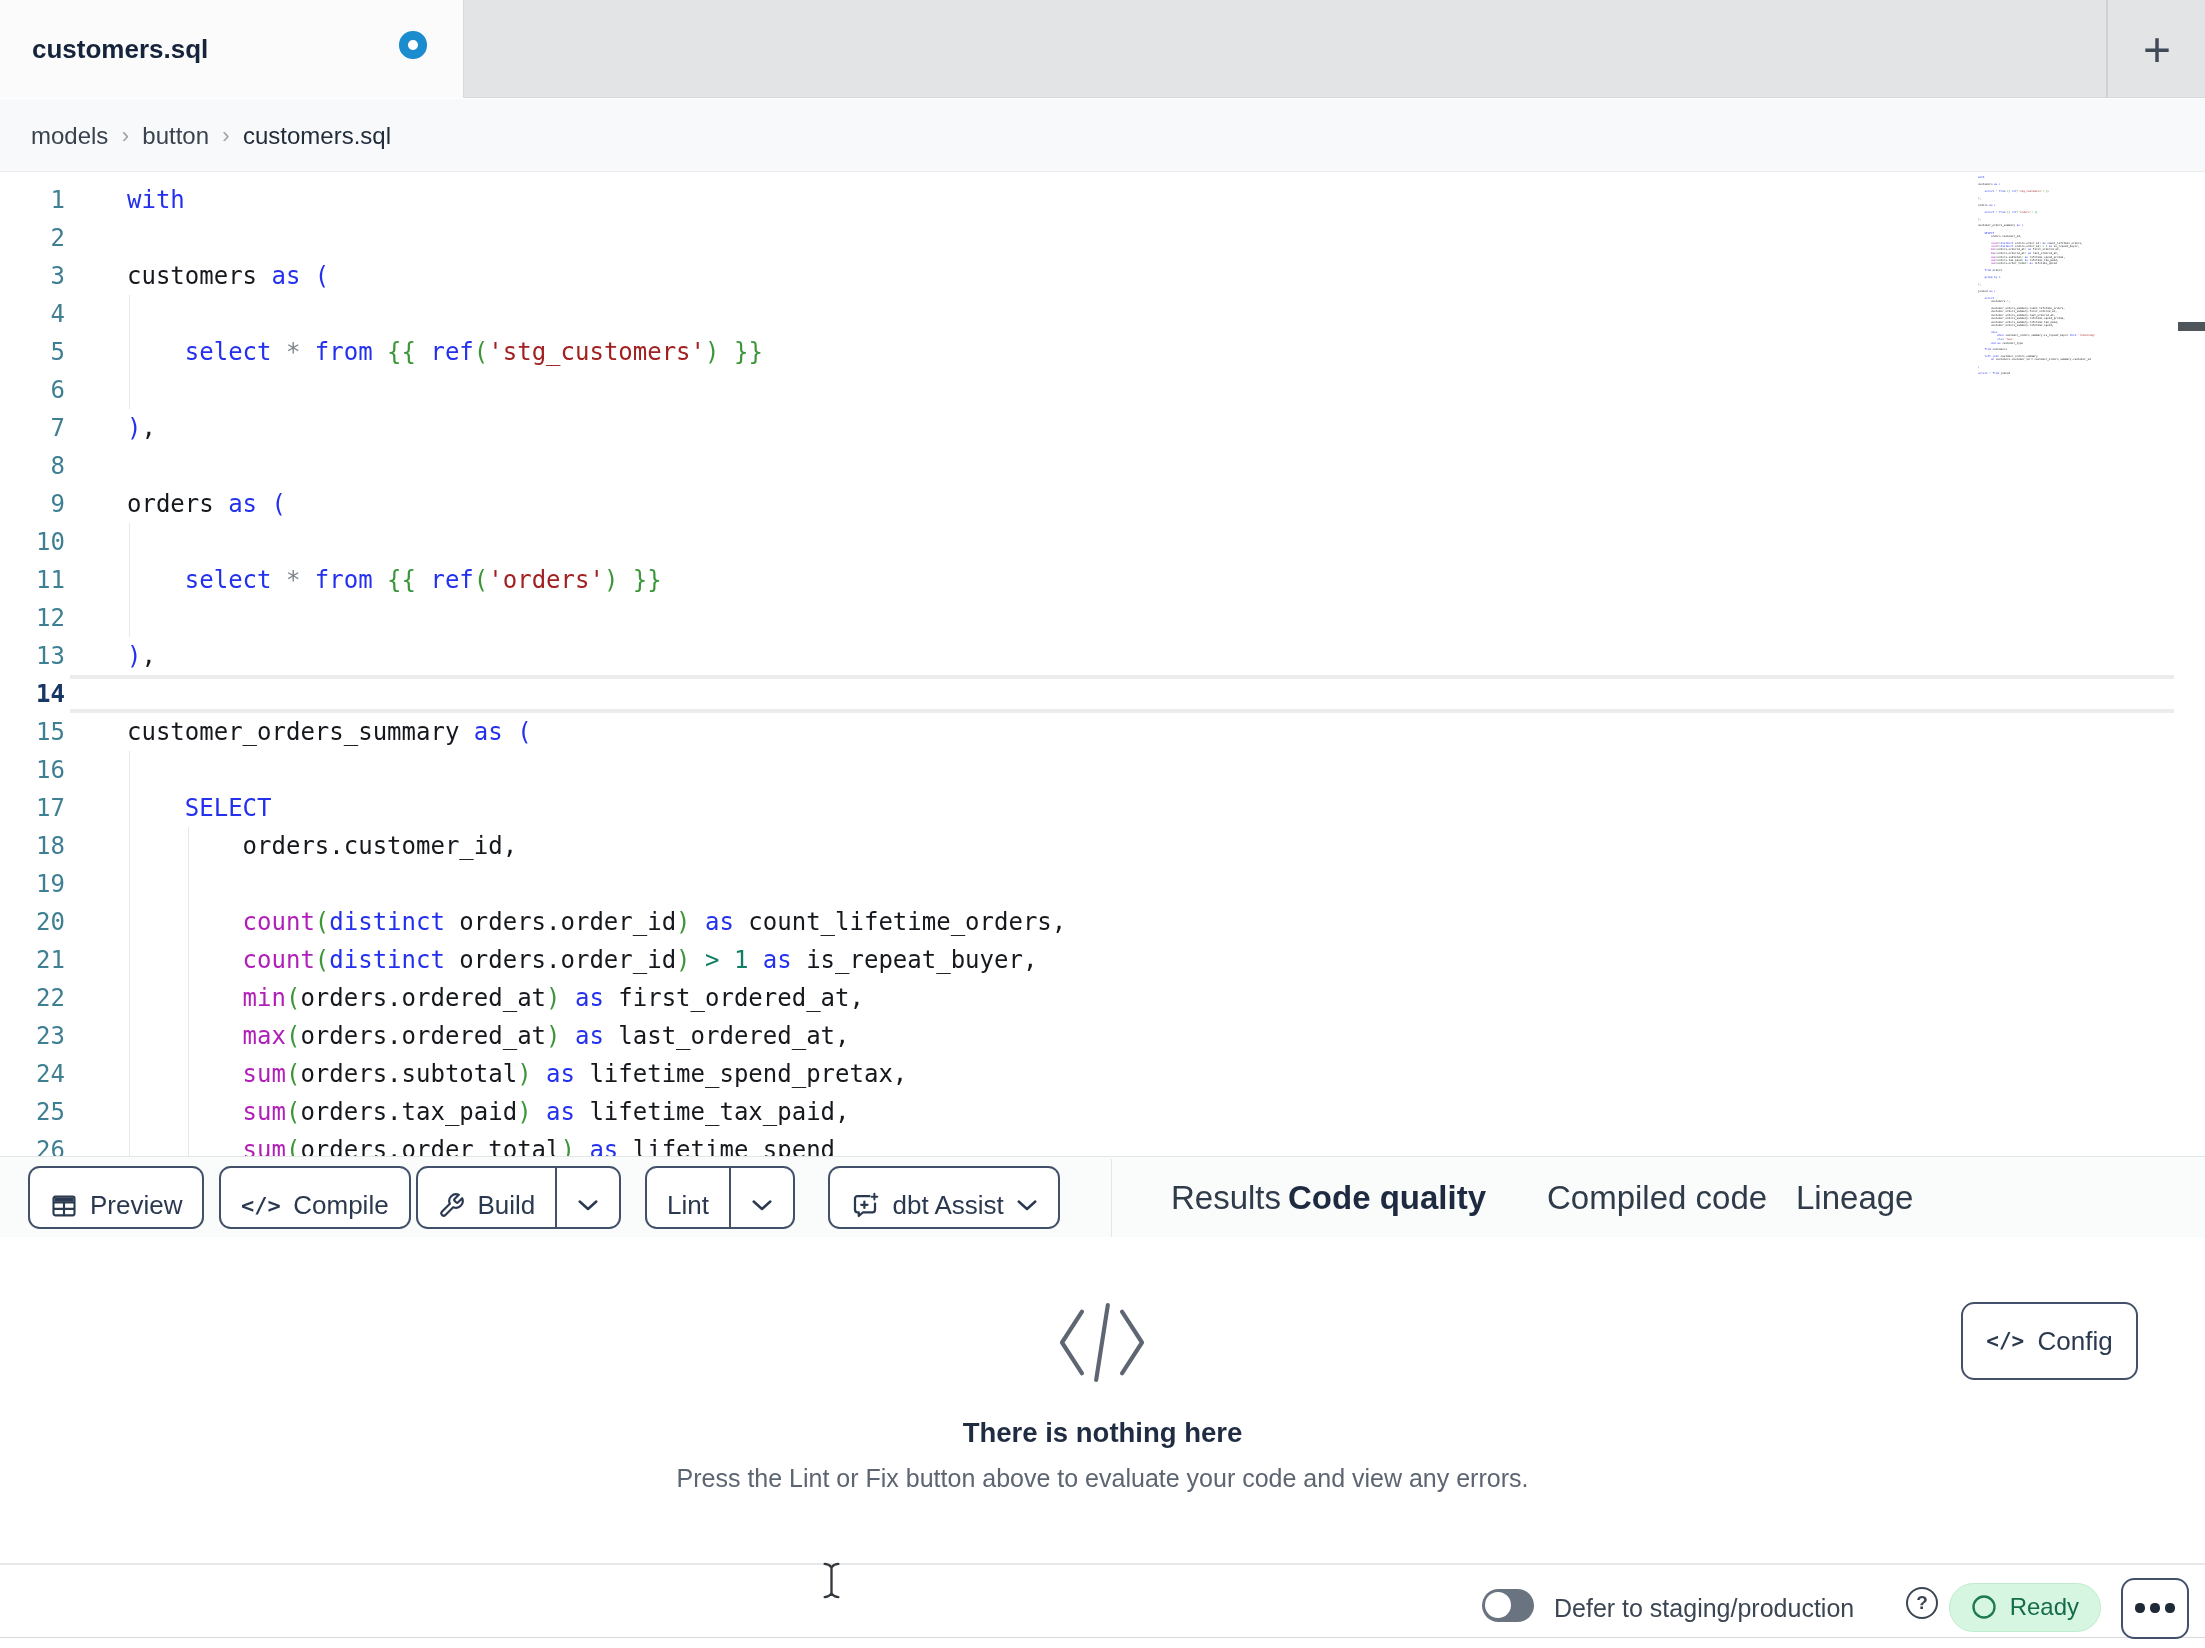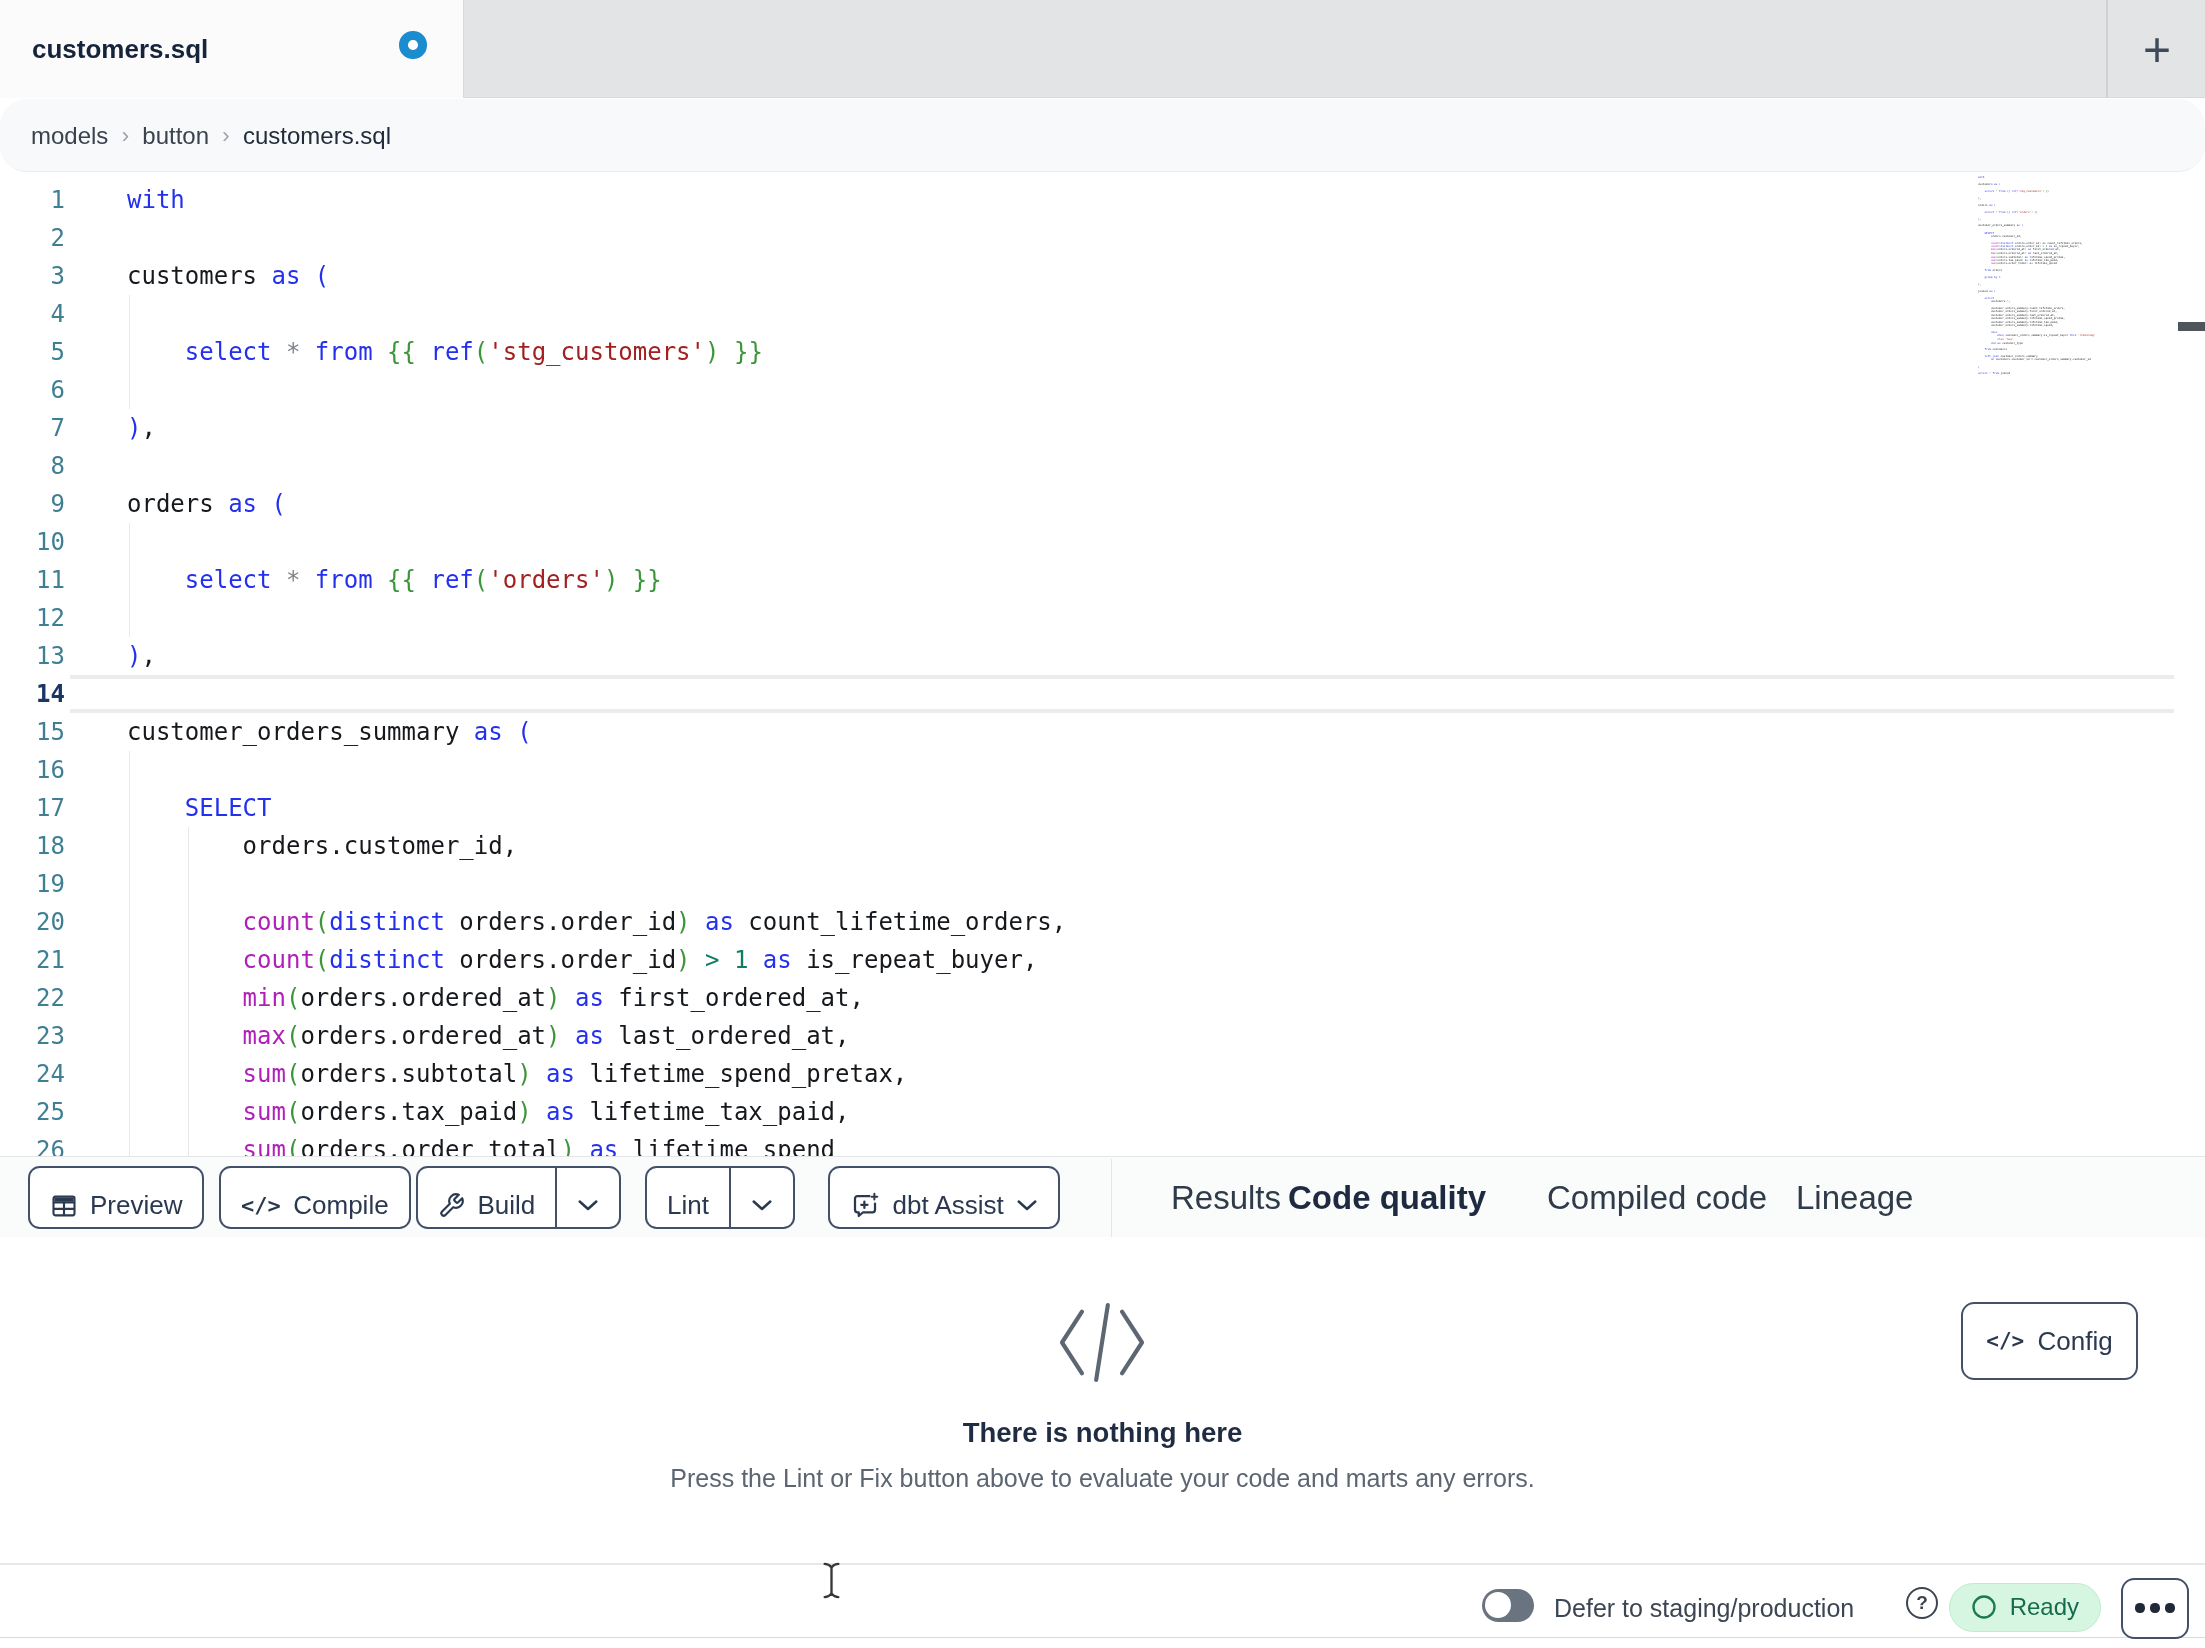--- a/index.html
+++ b/index.html
@@ -6,21 +6,21 @@
   html,body { width:2205px; height:1648px; background:#fff; font-family:"Liberation Sans", sans-serif; }
 
   
   .tabbar { position:absolute; left:0; top:0; width:2205px; height:98px; background:#e3e4e6; border-bottom:0.8px solid #d7d9dc; }
   .tab-active { position:absolute; left:0; top:0; width:464px; height:98px; background:#fbfbfc; border-right:0.8px solid #d7d9db; display:flex; align-items:center; padding-left:32px; font-size:26px; font-weight:700; color:#15233b; }
   .tab-dot { position:absolute; left:399px; top:31px; width:27.5px; height:27.5px; border:9.2px solid #1b8ccd; border-radius:50%; background:#fff; }
   .tab-sep { position:absolute; left:2106px; top:0; width:1.7px; height:98px; background:#cdd0d4; }
   .newtab { position:absolute; left:2108px; top:0; width:98px; height:98px; display:flex; align-items:center; justify-content:center; font-size:48px; font-weight:200; color:#3f4a58; }
 
   
-  .crumbbar { position:absolute; left:0; top:99px; width:2205px; height:73px; background:#f8f9fa; border-bottom:0.8px solid #ededef;border-radius:27px; }
+  .crumbbar { position:absolute; left:0; top:99px; width:2205px; height:73px; background:#f8f9fa; border-bottom:0.8px solid #ededef; }
   .crumbs { position:absolute; left:31px; top:0; height:73px; display:flex; align-items:center; font-size:24px; color:#39424d; }
   .crumb-sep { margin:0 13.3px; color:#9ba2ab; font-size:22px; }
   .crumb-last { color:#222d3b; }
   .compass-btn { position:absolute; left:406px; top:113px; width:55px; height:48px; border:0.8px solid #e6e7e9; border-radius:11.7px; background:#fcfdfd; display:flex; align-items:center; justify-content:center; }
   .save-btn { position:absolute; left:2016px; top:107px; width:160px; height:64px; border-radius:10px; background:#0d6a76; color:#fff; display:flex; align-items:center; justify-content:center; gap:13.3px; font-size:27px; font-weight:600; border:none; }
 
   
   .editor { position:absolute; left:0; top:173px; width:2205px; height:984px; background:#fff; overflow:hidden; }
   .codewrap { position:absolute; left:0; top:8.3px; width:2205px; }
   .cline { position:relative; height:38px; font-family:"DejaVu Sans Mono", monospace; font-size:24px; line-height:38px; white-space:pre; }
@@ -215,21 +215,21 @@
     </div>
 </div>
 
 <div class="panel">
   <svg class="empty-icon" width="100" height="85" viewBox="0 0 120 102" fill="none" stroke="#5d6672" stroke-width="5" stroke-linecap="round" stroke-linejoin="round">
     <polyline points="36,14 12,51 36,88"></polyline>
     <polyline points="84,14 108,51 84,88"></polyline>
     <line x1="67" y1="6" x2="53" y2="96"></line>
   </svg>
   <div class="empty-title">There is nothing here</div>
-  <div class="empty-sub">Press the Lint or Fix button above to evaluate your code and marts any errors.</div>
+  <div class="empty-sub">Press the Lint or Fix button above to evaluate your code and view any errors.</div>
   <button class="config-btn">
     <span class="code-glyph" style="font-size:21px;">&lt;/&gt;</span>
     <span>Config</span>
   </button>
 </div>
 
 <div class="bdivider"></div>
 <div class="statusbar">
   <svg class="ibeam" width="23" height="37" viewBox="0 0 20 38" fill="none" stroke="#33383d" stroke-width="2.4" stroke-linecap="round">
     <path d="M3 2 c3.5 0 5 1.2 7 3.4 C12 3.2 13.5 2 17 2"></path>

